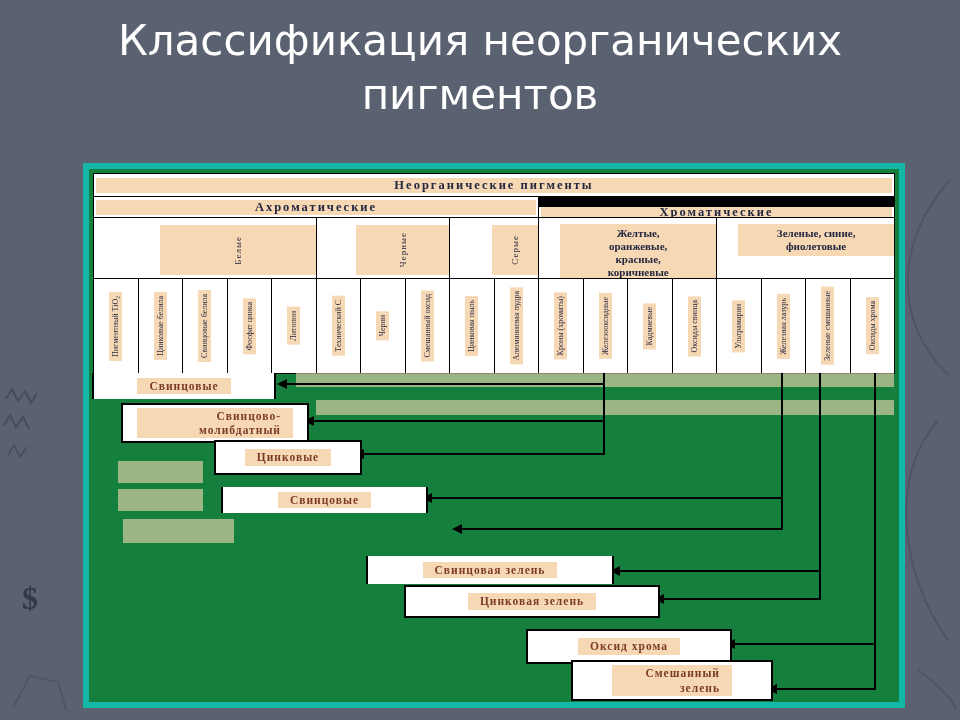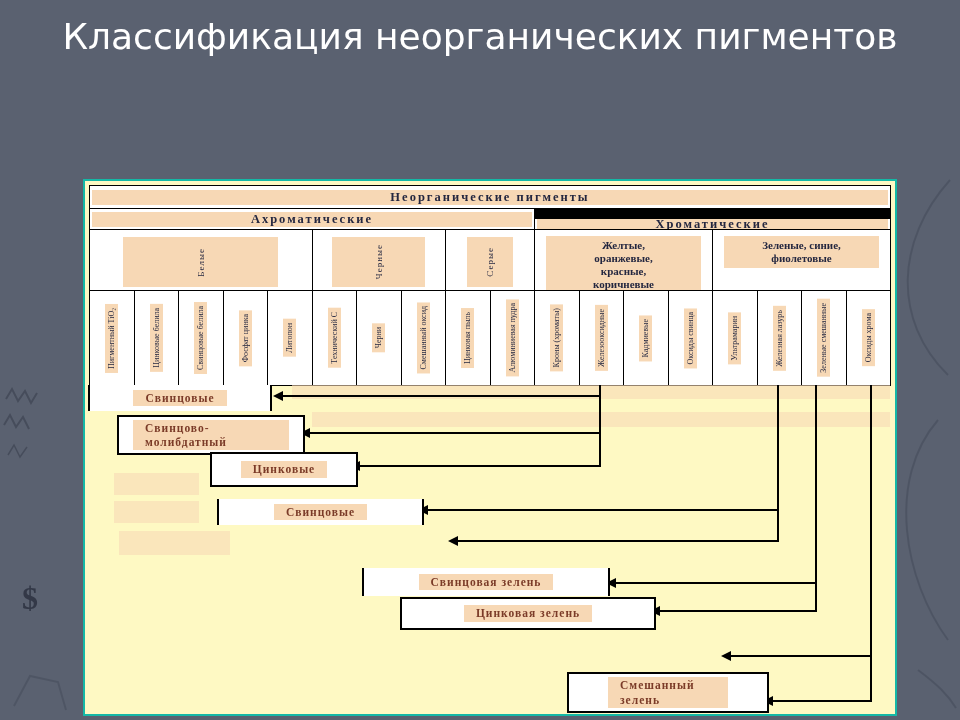--- a/index.html
+++ b/index.html
@@ -6,49 +6,49 @@
   .slide{
     position:relative; width:960px; height:720px;
     background:#5a6170; overflow:hidden;
     font-family:"Liberation Serif","DejaVu Serif",serif;
   }
   
   .title{
     position:absolute; left:30px; top:14px; width:900px;
     text-align:center; color:#ffffff;
     font-family:"DejaVu Sans","Liberation Sans",sans-serif;
-    font-size:36px; line-height:1.28; font-weight:400;
+    font-size:42px; line-height:1.28; font-weight:400;
   }
   
   .orn{position:absolute; pointer-events:none;}
   .dollar{left:22px; top:580px; font-size:32px; font-weight:bold; color:#262b3a; opacity:.75;}
   
   .panel{
-    position:absolute; left:83px; top:179px; width:810px; height:533px;
-    background:#fef9c3; border:2px solid #14b8a6;
+    position:absolute; left:83px; top:163px; width:810px; height:533px;
+    background:#15803d; border:6px solid #14b8a6;
   }
   
   .ptable{
     position:absolute; left:4px; top:4px; width:800px;
     display:grid; grid-template-columns:repeat(18,1fr);
     grid-template-rows:22px 20px 60px 94px;
     gap:1px; background:#000; border:1px solid #000;
   }
   .cell{background:#fff; display:flex; align-items:center; justify-content:center; overflow:hidden;}
   .band{
     background:#f7d8b5; flex:1; margin:2px; display:flex; align-items:center; justify-content:center;
     font-size:12.5px; font-weight:bold; letter-spacing:2px; color:#242740;
   }
   .c-root{grid-column:1 / span 18;}
   .c-achr{grid-column:1 / span 10;}
   .c-chr {grid-column:11 / span 8;margin-top:10px;}
   .c-g0{grid-column:1 / span 5;} .c-g1{grid-column:6 / span 3;}
   .c-g2{grid-column:9 / span 2;} .c-g3{grid-column:11 / span 4;}
   .c-g4{grid-column:15 / span 4;}
-  .gcell{align-items:flex-start;}
+  .gcell{align-items:flex-start;justify-content:flex-end;}
   .gvbox{
     margin-top:7px; width:70%; height:50px; background:#f7d8b5;
     display:flex; align-items:center; justify-content:center;
   }
   .vtxt{
     writing-mode:vertical-rl; transform:rotate(180deg);
     font-size:9px; color:#242740; white-space:nowrap; letter-spacing:1px;
   }
   .ghbox{
     margin-top:6px; width:88%; background:#f7d8b5; padding:3px 0;
@@ -69,21 +69,21 @@
     border-top:5px solid transparent; border-bottom:5px solid transparent;
     border-right:10px solid #000;
   }
   .fbox{
     position:absolute; background:#fff; z-index:2;
     display:flex; align-items:center; justify-content:center;
   }
   .fbox.full{border:2px solid #000;}
   .fbox.sides{border-left:2px solid #000; border-right:2px solid #000;}
   .blabel{
-    background:#f7d8b5; padding:1px 12px; text-align:left;
+    background:#f7d8b5; padding:1px 12px; text-align:right;
     font-size:11.5px; font-weight:bold; letter-spacing:1px;
     color:#7b3b28; line-height:1.25;
   }
 </style>
 </head>
 <body>
 
 <div class="slide">
 
   <svg class="orn" style="left:2px;top:385px;opacity:.45" width="66" height="90" viewBox="0 0 66 90">
@@ -232,18 +232,21 @@
     </div>
     <div class="fbox sides" style="left:132px;top:318px;width:203px;height:26px">
       <span class="blabel">Свинцовые</span>
     </div>
     <div class="fbox sides" style="left:277px;top:387px;width:244px;height:28px">
       <span class="blabel">Свинцовая зелень</span>
     </div>
     <div class="fbox full" style="left:315px;top:416px;width:252px;height:29px">
       <span class="blabel">Цинковая зелень</span>
     </div>
+    <div class="fbox full" style="left:437px;top:460px;width:202px;height:31px">
+      <span class="blabel">Оксид хрома</span>
+    </div>
     <div class="fbox full" style="left:482px;top:491px;width:198px;height:37px">
       <span class="blabel" style="max-width:96px">Смешанный зелень</span>
     </div>
 
   </div>
 </div>
 
 </body></html>

